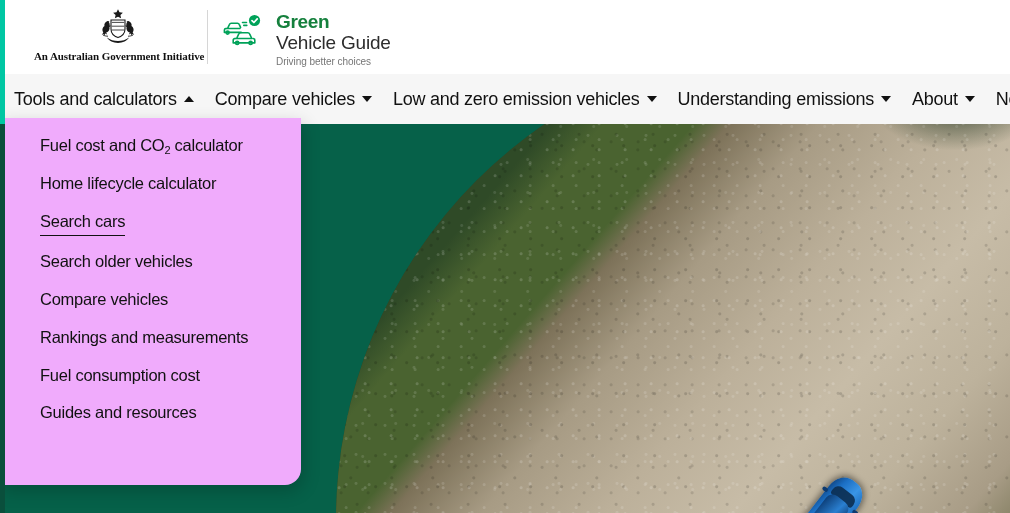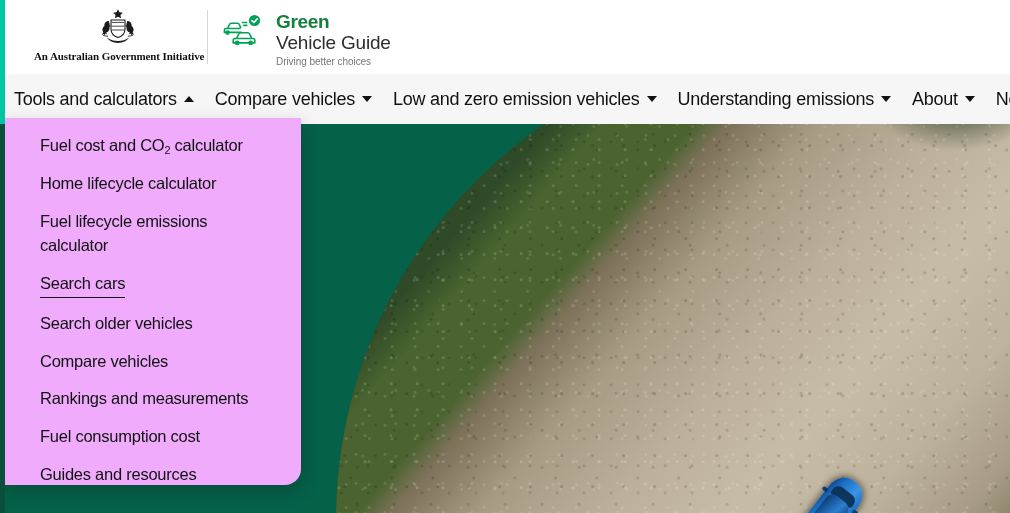--- a/index.html
+++ b/index.html
@@ -413,23 +413,20 @@
   </nav>
 
   <div class="dropdown">
 
     <div class="dd-item"><span>Fuel cost and CO</span><sub>2</sub><span> calculator</span></div>
 
     <div class="dd-item">
       <span>Home lifecycle calculator</span>
     </div>
 
-    <div class="dd-item">
-      <span>Fuel lifecycle emissions calculator</span>
-    </div>
 
     <div class="dd-item">
       <span class="u">Search cars</span>
     </div>
 
     <div class="dd-item">
       <span>Search older vehicles</span>
     </div>
 
     <div class="dd-item">

